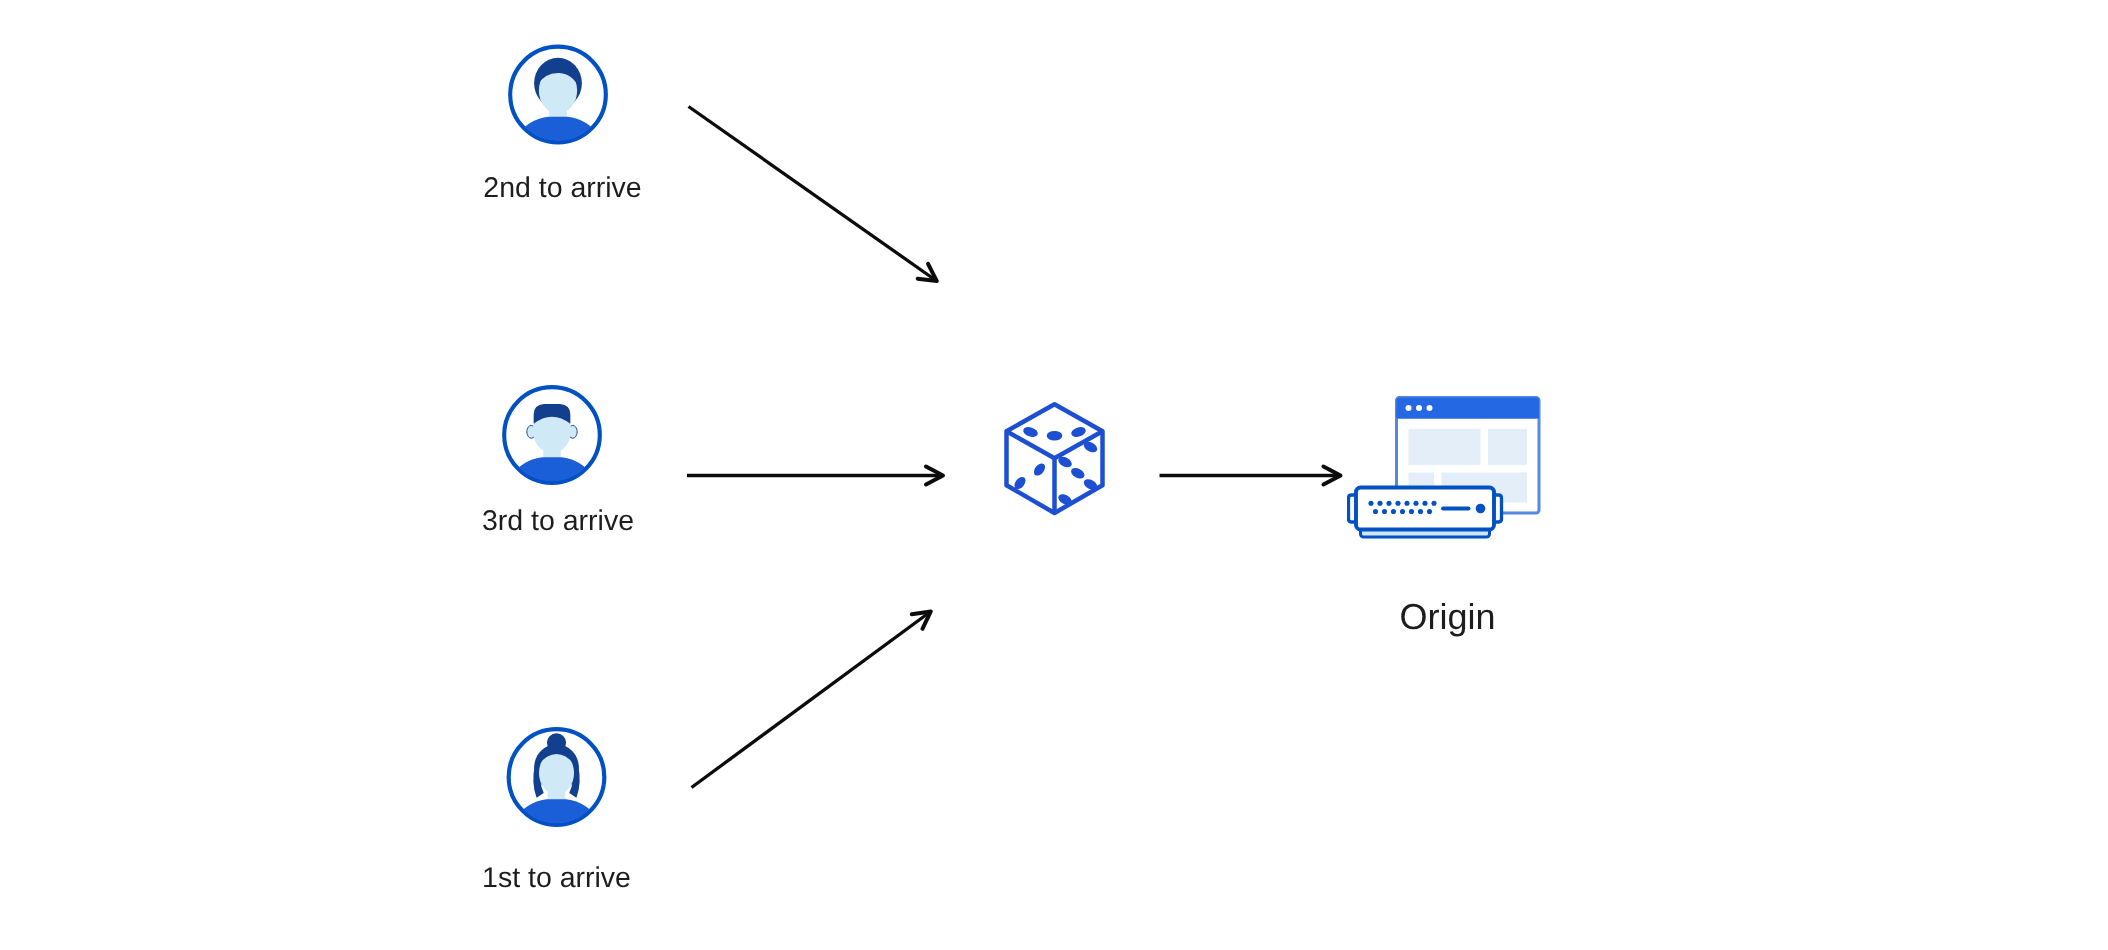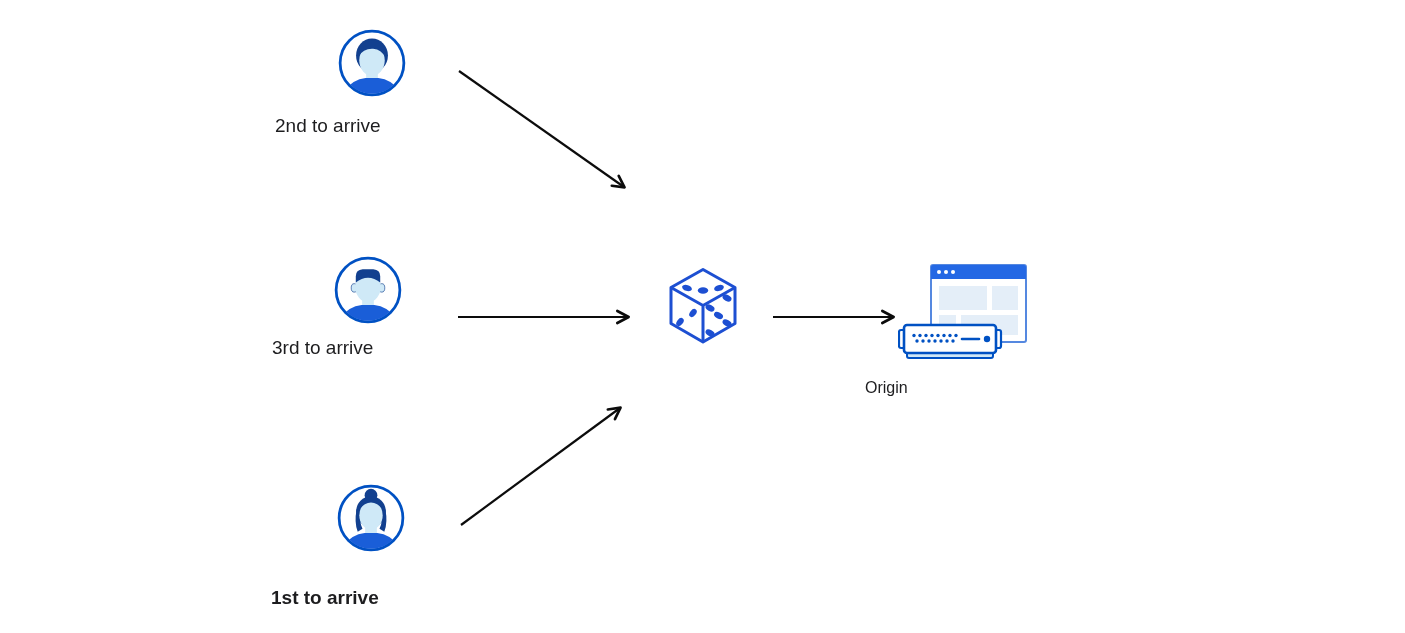--- a/index.html
+++ b/index.html
@@ -8,21 +8,21 @@
     width:1405px;height:633px;
     background:#ffffff;
     overflow:hidden;
     font-family:"Liberation Sans","DejaVu Sans",sans-serif;
   }
   .arrows{position:absolute;left:0;top:0;width:1405px;height:633px;pointer-events:none;}
   .node{position:absolute;}
   .node-label{
     position:absolute;
     width:200px;
-    text-align:left;
+    text-align:center;
     font-size:19px;
     color:#1d1d1f;
     line-height:1.2;
     white-space:nowrap;
   }
 </style>
 </head>
 <body>
 
 <div class="canvas">
@@ -91,21 +91,21 @@
         <path d="M5,64 L5,59 Q14,47 26,46 L38,46 Q50,47 59,59 L59,64 Z" fill="#1a5ed8"></path>
         <circle cx="32" cy="10.5" r="6" fill="#12408f"></circle>
         <ellipse cx="32" cy="26" rx="14" ry="14.5" fill="#12408f"></ellipse>
         <path d="M18.5,24 Q16,36 19.5,45 L24,42 Q20.5,34 21.5,26 Z" fill="#12408f"></path>
         <path d="M45.5,24 Q48,36 44.5,45 L40,42 Q43.5,34 42.5,26 Z" fill="#12408f"></path>
         <ellipse cx="32" cy="29.5" rx="11" ry="13.5" fill="#cfe9f7"></ellipse>
         <path d="M21,24 Q22,14.5 32,14 Q42,14.5 43,24 Q38,17.5 32,17.5 Q26,17.5 21,24 Z" fill="#12408f"></path>
       </g>
     </svg>
   </div>
-  <div class="node-label" style="left:271px;top:587px;font-weight:bold;">1st to arrive</div>
+  <div class="node-label" style="left:271px;top:575px;">1st to arrive</div>
 
   <div class="node" style="left:667px;top:266px;">
     <svg width="72" height="80" viewBox="0 0 72 80">
       <path d="M36,3.5 L68,21.5 L68,57.5 L36,76 L4,57.5 L4,21.5 Z" fill="#ffffff" stroke="#1d4fd2" stroke-width="3" stroke-linejoin="round"></path>
       <path d="M4,21.5 L36,39.5 L68,21.5 M36,39.5 L36,76" fill="none" stroke="#1d4fd2" stroke-width="3" stroke-linejoin="round"></path>
       <g fill="#1d4fd2">
 
         <ellipse cx="20" cy="22" rx="5" ry="3" transform="rotate(18 20 22)"></ellipse>
         <ellipse cx="36" cy="24.5" rx="5.2" ry="3.2"></ellipse>
         <ellipse cx="52" cy="22" rx="5" ry="3" transform="rotate(-18 52 22)"></ellipse>
@@ -160,15 +160,15 @@
           <circle cx="37" cy="79" r="1.7"></circle>
             <circle cx="43" cy="79" r="1.7"></circle>
             <circle cx="49" cy="79" r="1.7"></circle>
           <circle cx="55" cy="79" r="1.7"></circle>
         </g>
         <line x1="64" y1="77" x2="81" y2="77" stroke="#0051c3" stroke-width="2.6" stroke-linecap="round"></line>
         <circle cx="89" cy="77" r="3.2" fill="#0051c3"></circle>
       </g>
     </svg>
   </div>
-  <div class="node-label" style="left:865px;top:378px;font-size:16px;">Origin</div>
+  <div class="node-label" style="left:865px;top:398px;font-size:24px;">Origin</div>
 
 </div>
 
 </body></html>

